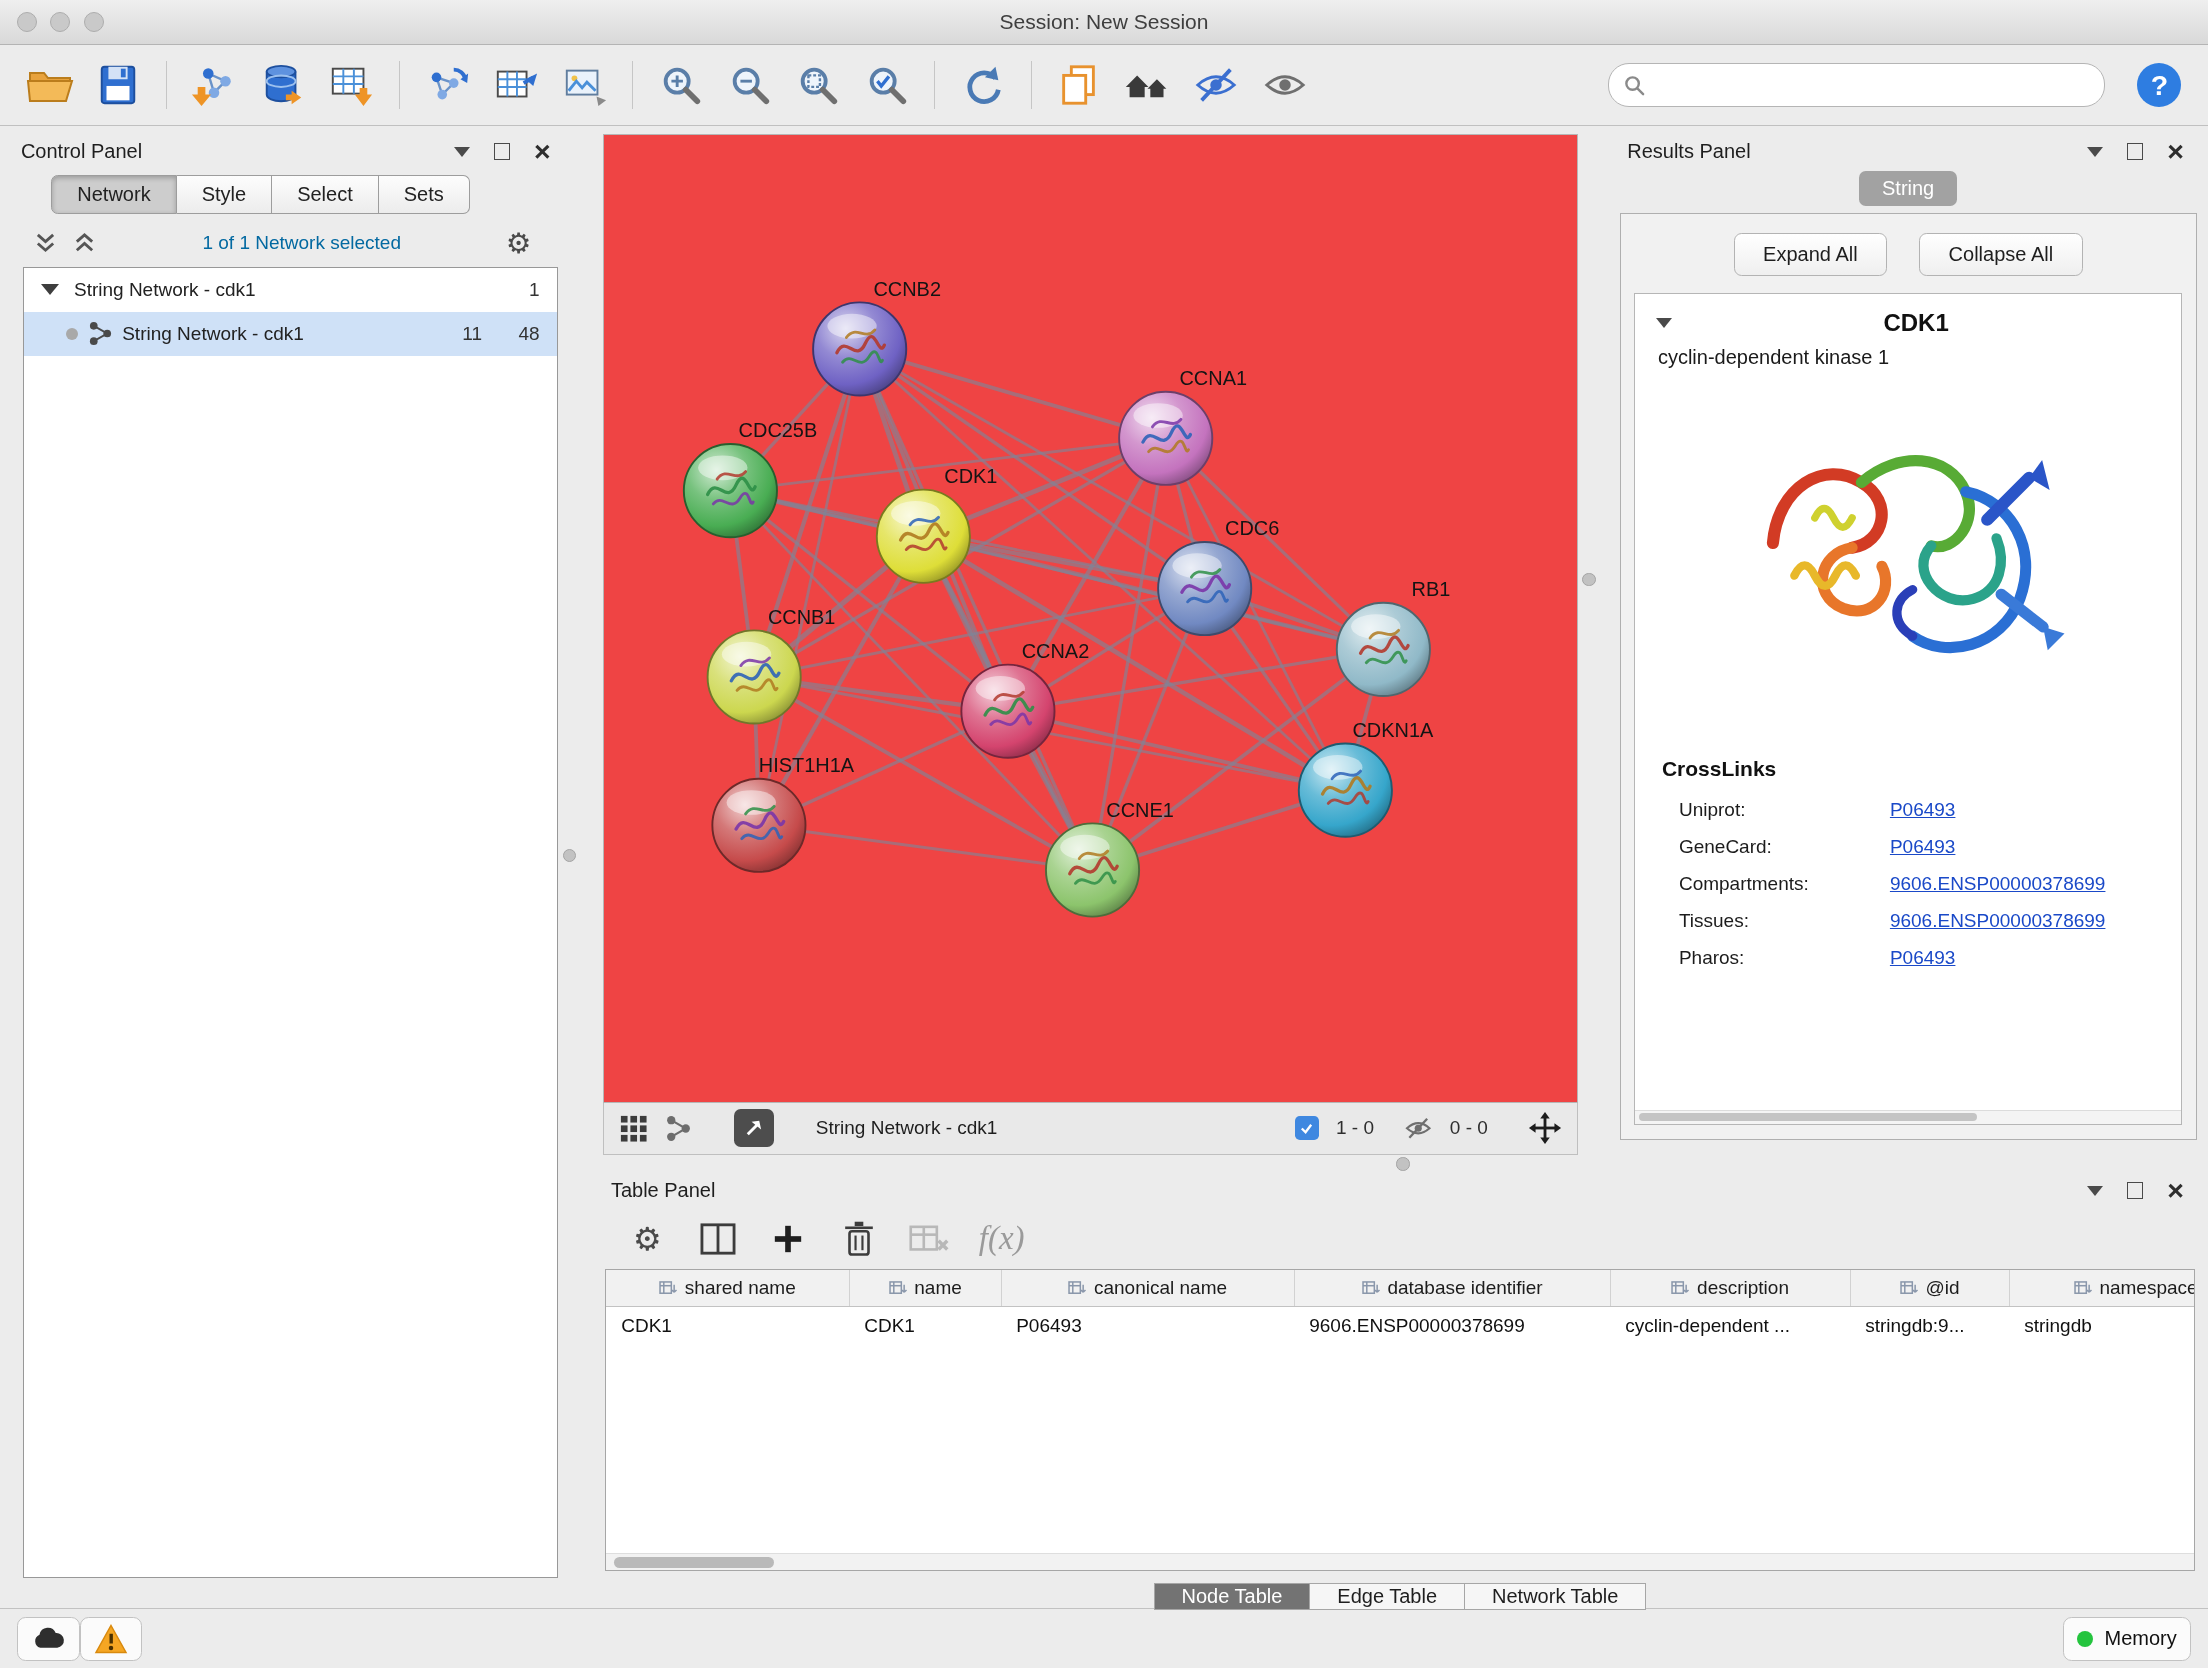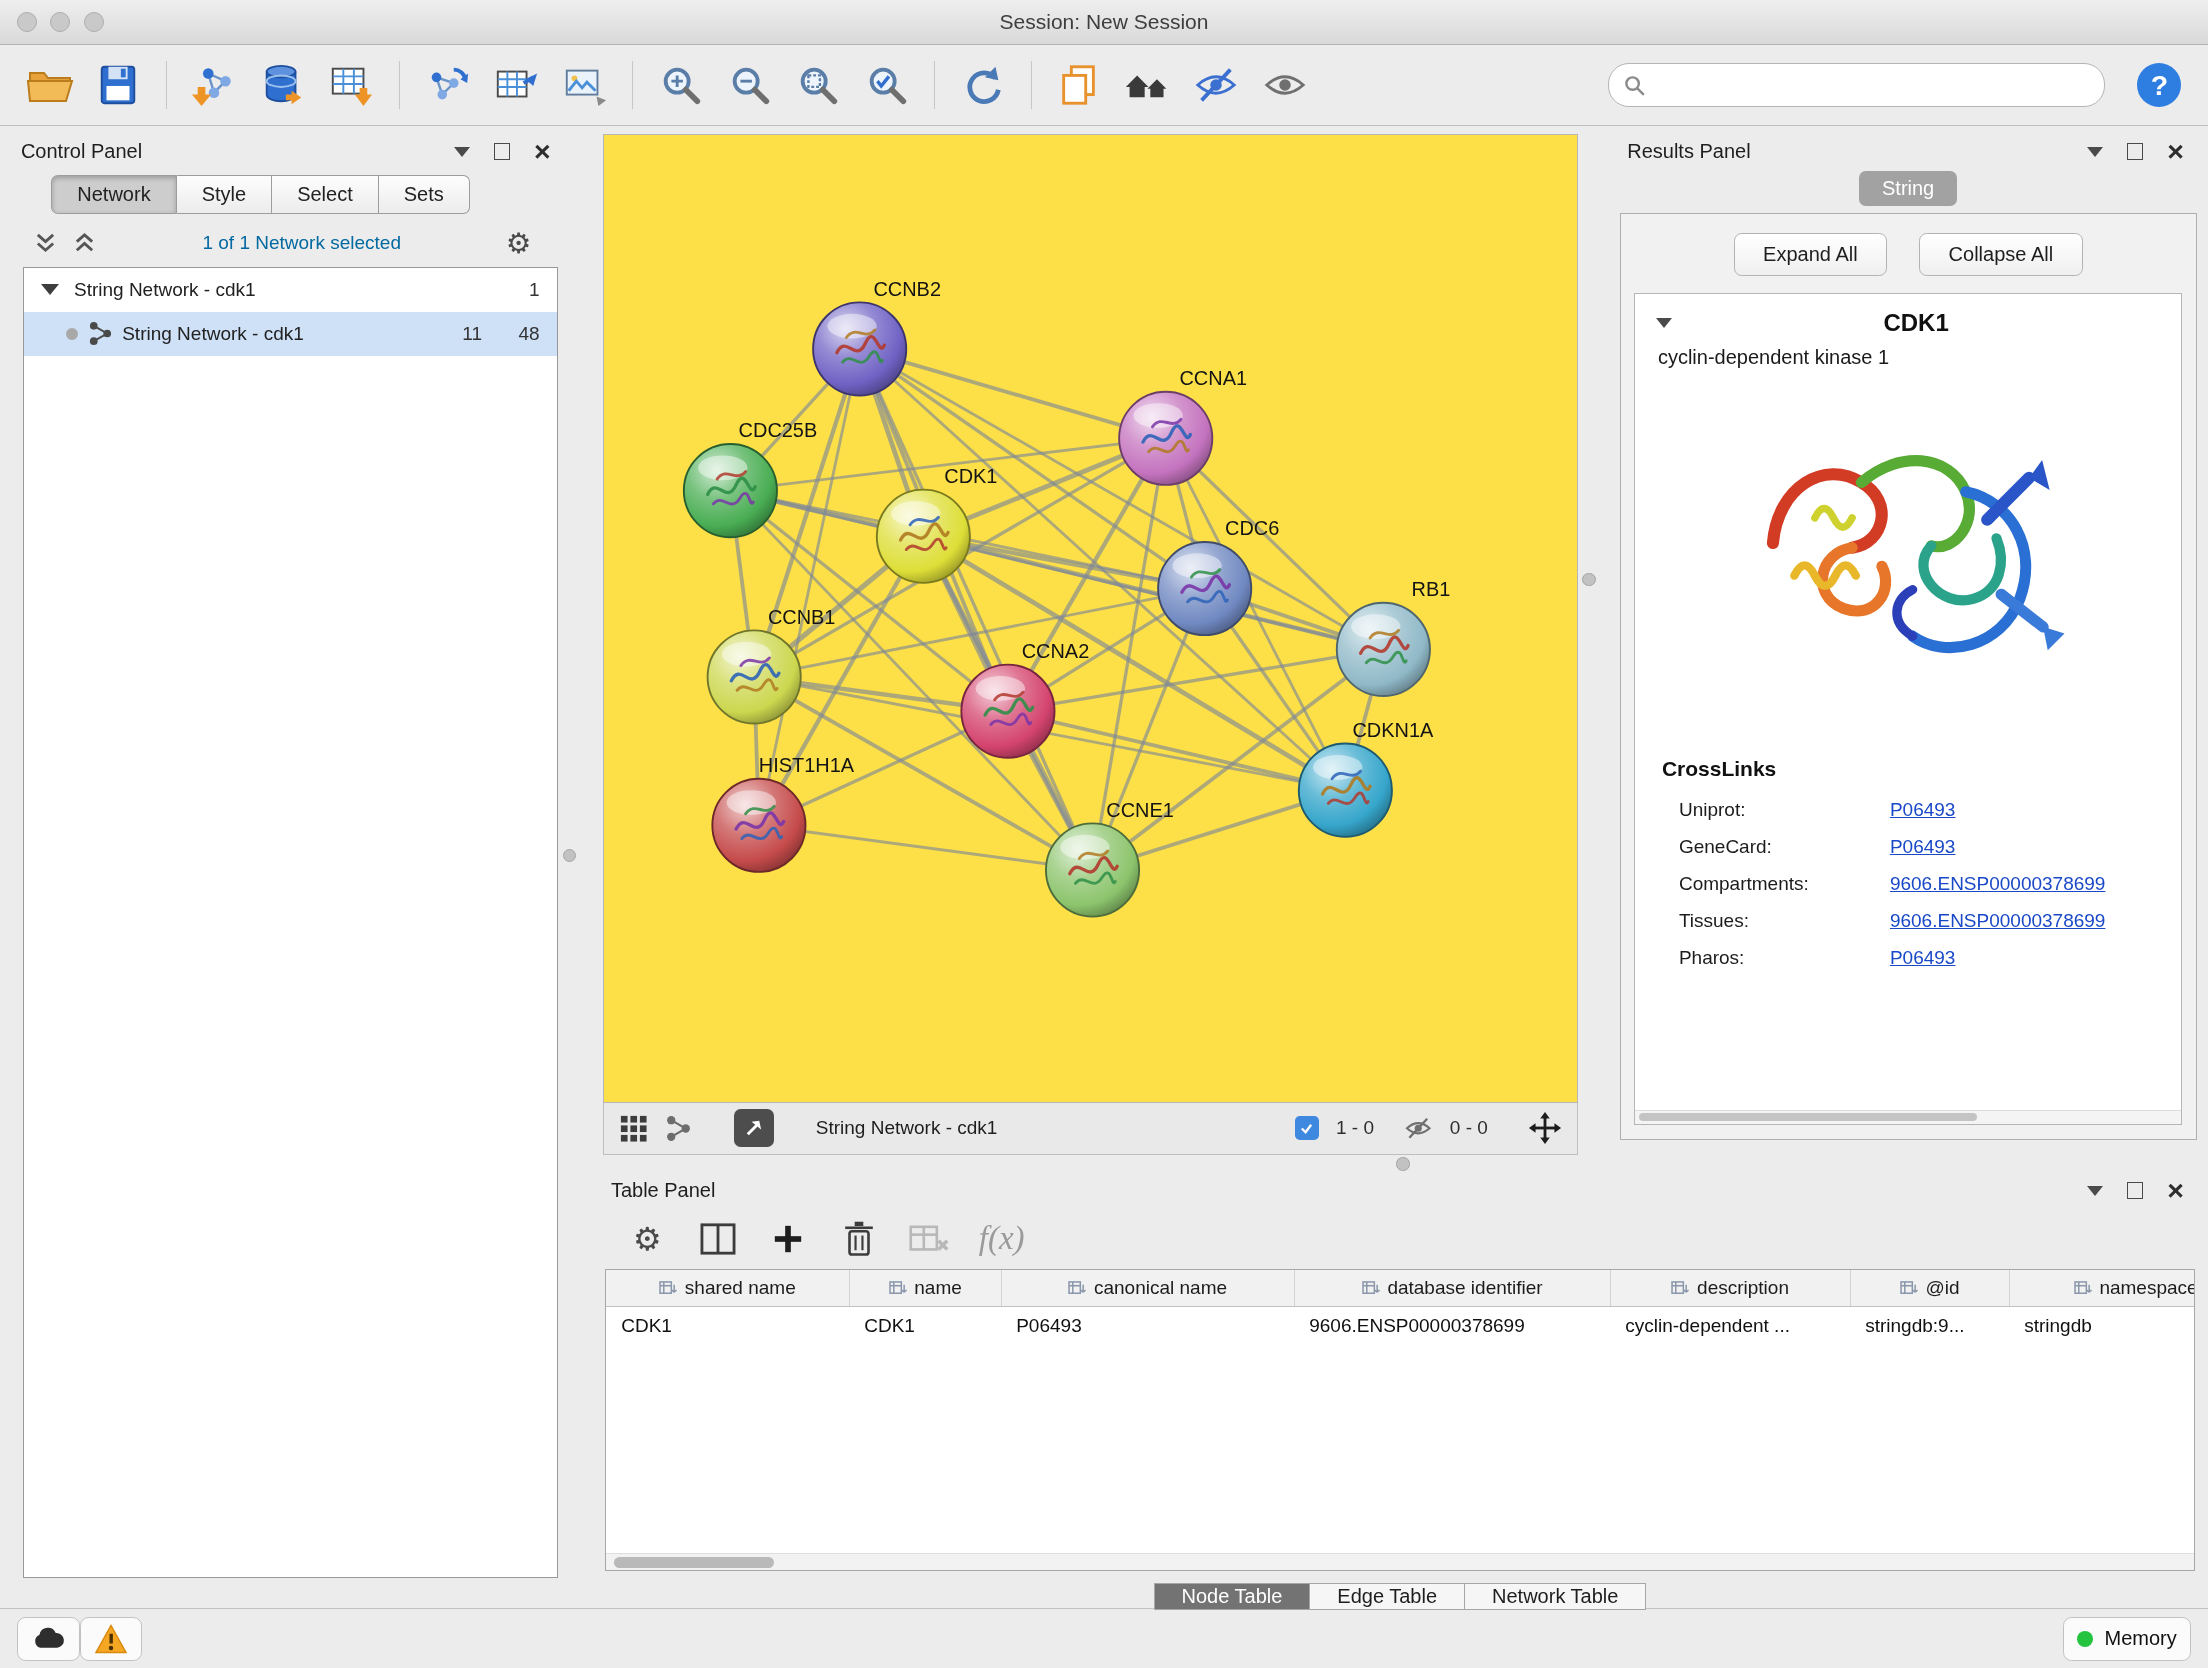--- a/index.html
+++ b/index.html
@@ -53,21 +53,21 @@
   .tree-caret{width:0;height:0;border-left:9.5px solid transparent;border-right:9.5px solid transparent;
               border-top:11.4px solid #3e3e3e;margin-right:5.7px;}
   .tree-count{margin-left:auto;color:#333;}
   .tree-count2{margin-left:27px;color:#333;}
   .bullet{width:12.4px;height:12.4px;border-radius:50%;background:#a9a9a9;margin-left:25px;flex:0 0 auto;}
 
   
   .center-col{flex:1;display:flex;flex-direction:column;margin-left:40px;min-width:0;}
   .top-row{display:flex;height:1021px;flex:0 0 auto;position:relative;}
   .network-area{flex:1;display:flex;flex-direction:column;min-width:0;}
-  .network-canvas{flex:1;background:#fde047;border:1px solid #b6b6b6;}
+  .network-canvas{flex:1;background:#ef4444;border:1px solid #b6b6b6;}
   .network-canvas svg{width:100%;height:100%;display:block;}
   .network-statusbar{height:51px;background:#e9e9e9;border:1px solid #bfbfbf;border-top:none;
                      display:flex;align-items:center;padding:0 15px;gap:17px;flex:0 0 auto;}
   .dark-btn{width:40px;height:38px;background:#4d4d4d;border-radius:6.7px;display:flex;align-items:center;justify-content:center;margin-left:25px;}
   .ns-title{font-size:19px;color:#1e1e1e;margin-left:25px;}
   .ns-spacer{flex:1;}
   .checkbox{width:24px;height:24px;border-radius:4.8px;background:#3f88e0;display:flex;align-items:center;justify-content:center;}
   .counter{font-size:19px;color:#2e2e2e;margin-right:13.3px;}
 
   

